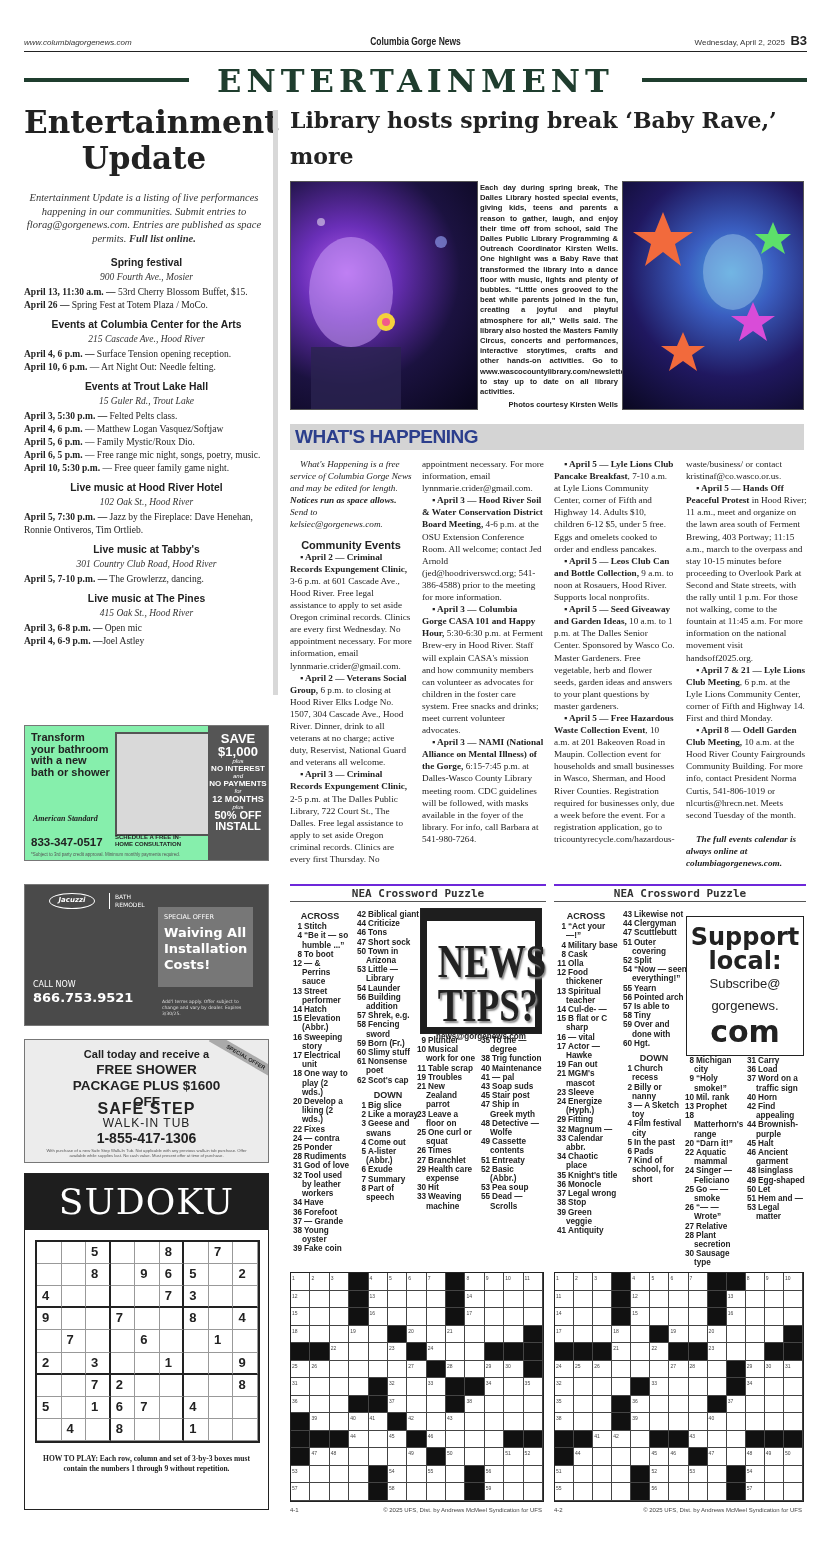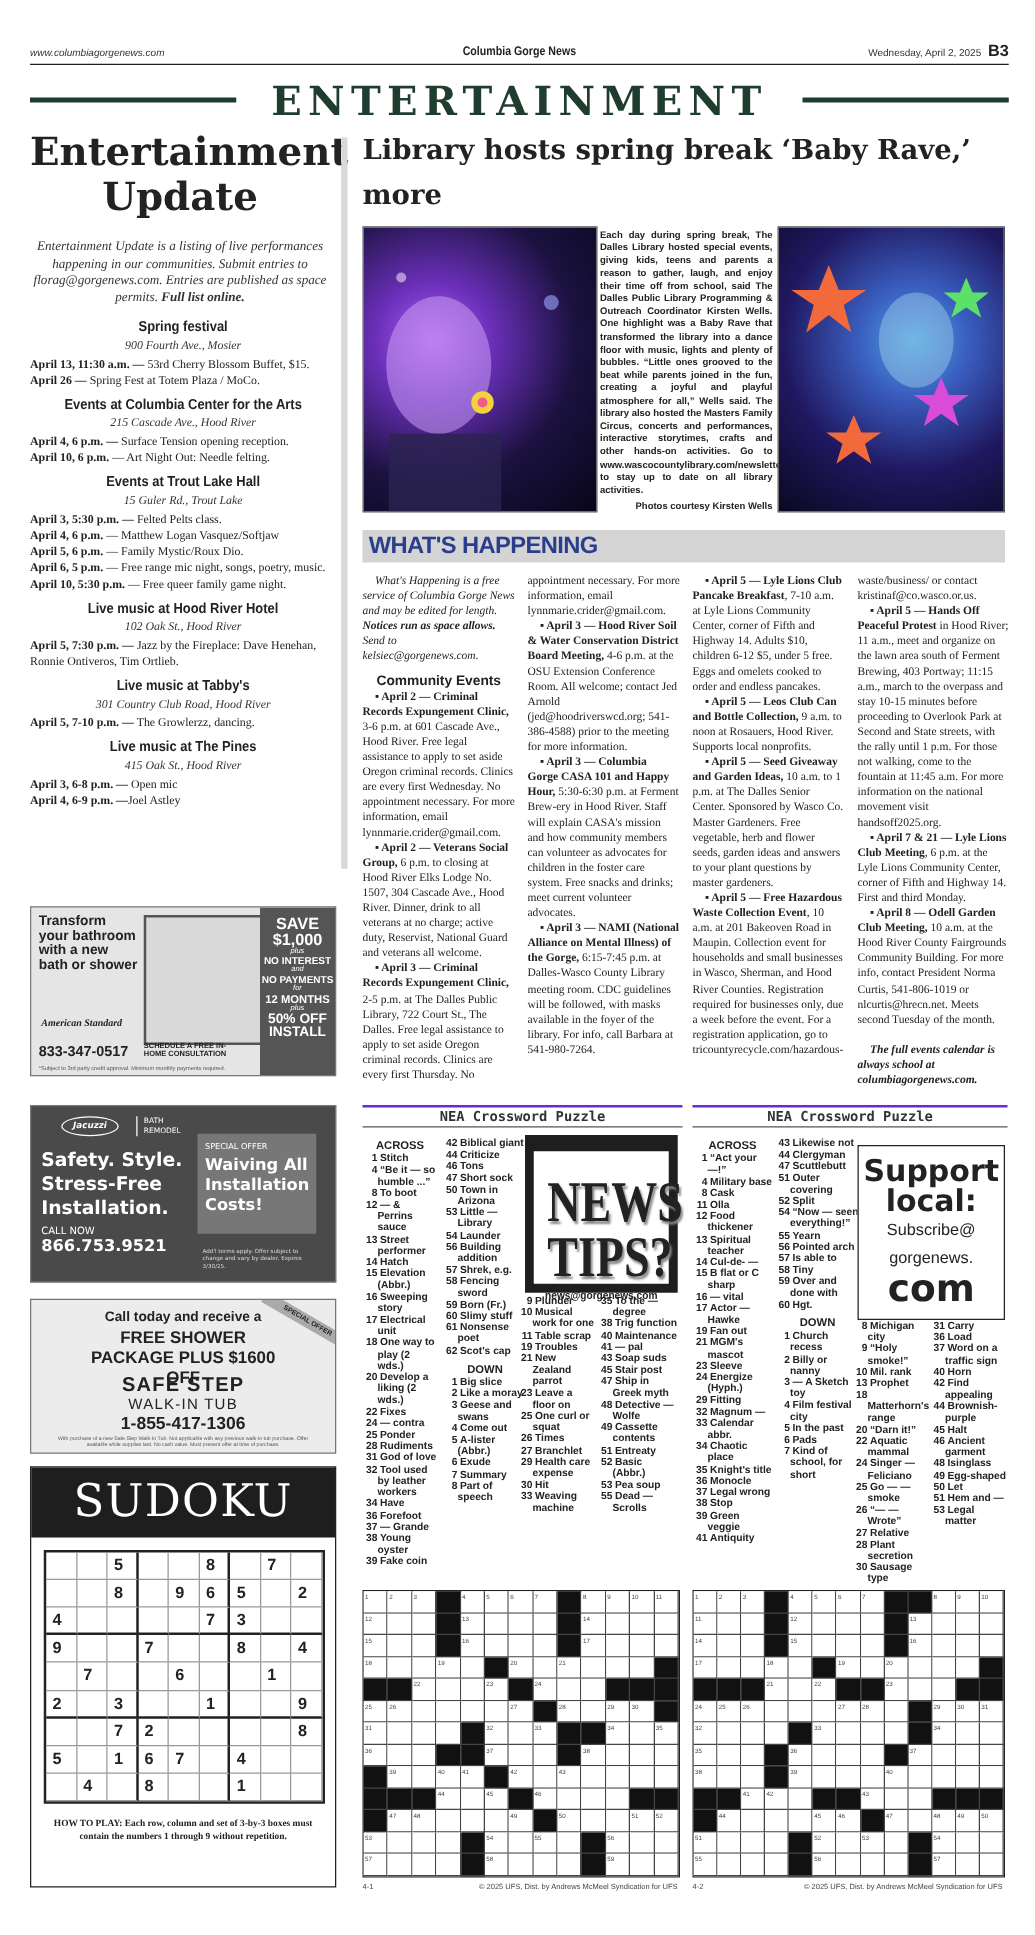--- a/index.html
+++ b/index.html
@@ -30,21 +30,21 @@
 .wh-bar{left:290px;top:424px;width:514px;height:26px;background:#d4d4d4}
 .wh-bar span{position:absolute;left:5px;top:2px;font-family:"Liberation Sans",sans-serif;font-weight:bold;font-size:19px;color:#2b3e8c;letter-spacing:-0.5px}
 .wh-cols{left:290px;top:458px;width:518px;height:420px;column-count:4;column-gap:10px;font-size:9.2px;line-height:12.1px}
 .wh-cols p{margin:0}
 .wh-cols .intro{font-style:italic;text-indent:10px;margin-bottom:8px}
 .wh-cols h5{font-family:"Liberation Sans",sans-serif;font-weight:bold;font-size:11px;text-align:center;margin:6px 0 0}
 .wh-cols .item{text-indent:10px}
 .wh-cols .item b{font-weight:bold}
 .wh-cols .final{font-style:italic;font-weight:bold;text-indent:10px;margin-top:12px}
 .ad{border:1px solid #777;overflow:hidden}
-.ad1{left:24px;top:725px;width:245px;height:136px;background:#e5e5e5}
+.ad1{left:24px;top:725px;width:245px;height:136px;background:#86efac}
 .ad1 .headline{position:absolute;left:6px;top:6px;font-family:"Liberation Sans",sans-serif;font-weight:bold;font-size:11px;line-height:11.5px;width:80px;color:#222}
 .ad1 .brand{position:absolute;left:8px;top:88px;font-style:italic;font-size:8px;font-weight:bold}
 .ad1 .shower{position:absolute;left:90px;top:6px;width:100px;height:104px;border:2px solid #555;background:#d9d9d9}
 .ad1 .save{position:absolute;right:0;top:0;width:60px;height:136px;background:#555;color:#fff;text-align:center;font-family:"Liberation Sans",sans-serif;font-weight:bold}
 .ad1 .phone{position:absolute;left:6px;bottom:12px;font-family:"Liberation Sans",sans-serif;font-weight:bold;font-size:11.5px}
 .ad1 .sched{position:absolute;left:90px;bottom:13px;font-family:"Liberation Sans",sans-serif;font-weight:bold;font-size:6px;line-height:6.5px}
 .ad1 .fine{position:absolute;left:6px;bottom:3px;font-size:4.5px;color:#555;font-family:"Liberation Sans",sans-serif}
 .ad2{left:24px;top:884px;width:245px;height:142px;background:#4a4a4a;color:#fff;font-family:"DejaVu Sans",sans-serif}
 .ad2 .logo{position:absolute;left:24px;top:8px;width:46px;height:16px;border:1.5px solid #fff;border-radius:50%;font-size:7px;text-align:center;line-height:13px;font-style:italic;font-weight:bold}
 .ad2 .br{position:absolute;left:84px;top:8px;font-size:6px;line-height:8px;border-left:1px solid #fff;padding-left:5px}
@@ -187,21 +187,21 @@
     <p class="item"><b>▪ April 3 — Hood River Soil &amp; Water Conservation District Board Meeting,</b><span> 4-6 p.m. at the OSU Extension Conference Room. All welcome; contact Jed Arnold (jed@hoodriverswcd.org; 541-386-4588) prior to the meeting for more information.</span></p>
     <p class="item"><b>▪ April 3 — Columbia Gorge CASA 101 and Happy Hour,</b><span> 5:30-6:30 p.m. at Ferment Brew-ery in Hood River. Staff will explain CASA's mission and how community members can volunteer as advocates for children in the foster care system. Free snacks and drinks; meet current volunteer advocates.</span></p>
     <p class="item"><b>▪ April 3 — NAMI (National Alliance on Mental Illness) of the Gorge,</b><span> 6:15-7:45 p.m. at Dalles-Wasco County Library meeting room. CDC guidelines will be followed, with masks available in the foyer of the library. For info, call Barbara at 541-980-7264.</span></p>
     <p class="item"><b>▪ April 5 — Lyle Lions Club Pancake Breakfast</b><span>, 7-10 a.m. at Lyle Lions Community Center, corner of Fifth and Highway 14. Adults $10, children 6-12 $5, under 5 free. Eggs and omelets cooked to order and endless pancakes.</span></p>
     <p class="item"><b>▪ April 5 — Leos Club Can and Bottle Collection,</b><span> 9 a.m. to noon at Rosauers, Hood River. Supports local nonprofits.</span></p>
     <p class="item"><b>▪ April 5 — Seed Giveaway and Garden Ideas,</b><span> 10 a.m. to 1 p.m. at The Dalles Senior Center. Sponsored by Wasco Co. Master Gardeners. Free vegetable, herb and flower seeds, garden ideas and answers to your plant questions by master gardeners.</span></p>
     <p class="item"><b>▪ April 5 — Free Hazardous Waste Collection Event</b><span>, 10 a.m. at 201 Bakeoven Road in Maupin. Collection event for households and small businesses in Wasco, Sherman, and Hood River Counties. Registration required for businesses only, due a week before the event. For a registration application, go to tricountyrecycle.com/hazardous-waste/business/ or contact kristinaf@co.wasco.or.us.</span></p>
     <p class="item"><b>▪ April 5 — Hands Off Peaceful Protest</b><span> in Hood River; 11 a.m., meet and organize on the lawn area south of Ferment Brewing, 403 Portway; 11:15 a.m., march to the overpass and stay 10-15 minutes before proceeding to Overlook Park at Second and State streets, with the rally until 1 p.m. For those not walking, come to the fountain at 11:45 a.m. For more information on the national movement visit handsoff2025.org.</span></p>
     <p class="item"><b>▪ April 7 &amp; 21 — Lyle Lions Club Meeting</b><span>, 6 p.m. at the Lyle Lions Community Center, corner of Fifth and Highway 14. First and third Monday.</span></p>
     <p class="item"><b>▪ April 8 — Odell Garden Club Meeting,</b><span> 10 a.m. at the Hood River County Fairgrounds Community Building. For more info, contact President Norma Curtis, 541-806-1019 or nlcurtis@hrecn.net. Meets second Tuesday of the month.</span></p>
-    <p class="final">The full events calendar is always school at columbiagorgenews.com.</p>
+    <p class="final">The full events calendar is always online at columbiagorgenews.com.</p>
   </div>
 
 <div class="abs ad ad1">
   <div class="headline">Transform your bathroom with a new bath or shower</div>
   <div class="brand">American Standard</div>
   <div class="shower"></div>
   <div class="save">
     <div style="font-size:13px;margin-top:6px;line-height:13px">SAVE $1,000</div>
     <div style="font-size:6px;font-style:italic;font-weight:normal">plus</div>
     <div style="font-size:8px;line-height:9px">NO INTEREST</div>
@@ -213,21 +213,20 @@
     <div style="font-size:11px;line-height:11px">50% OFF INSTALL</div>
   </div>
   <div class="phone">833-347-0517</div>
   <div class="sched" style="width:80px">SCHEDULE A FREE IN-HOME CONSULTATION</div>
   <div class="fine">*Subject to 3rd party credit approval. Minimum monthly payments required.</div>
 </div>
 
 <div class="abs ad ad2">
   <div class="logo">Jacuzzi</div>
   <div class="br" style="width:40px">BATH REMODEL</div>
-  <div class="big" style="width:125px">Safety. Style. Stress-Free Installation.</div>
   <div class="call">CALL NOW</div>
   <div class="num">866.753.9521</div>
   <div class="offer">
     <div class="s">SPECIAL OFFER</div>
     <div class="w">Waiving All Installation Costs!</div>
   </div>
   <div class="terms">Add'l terms apply. Offer subject to change and vary by dealer. Expires 3/30/25.</div>
 </div>
 
 <div class="abs ad ad3">

